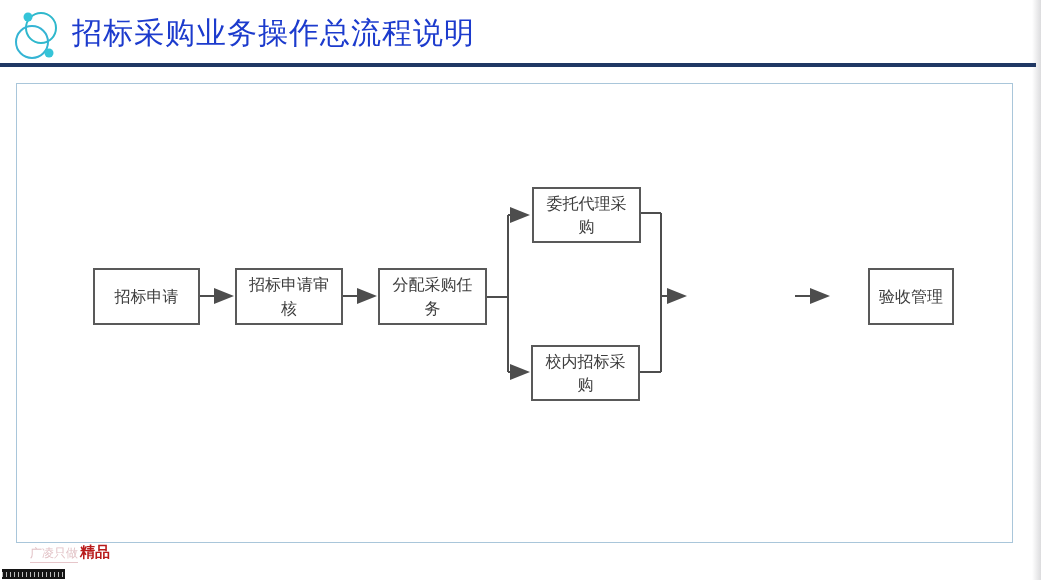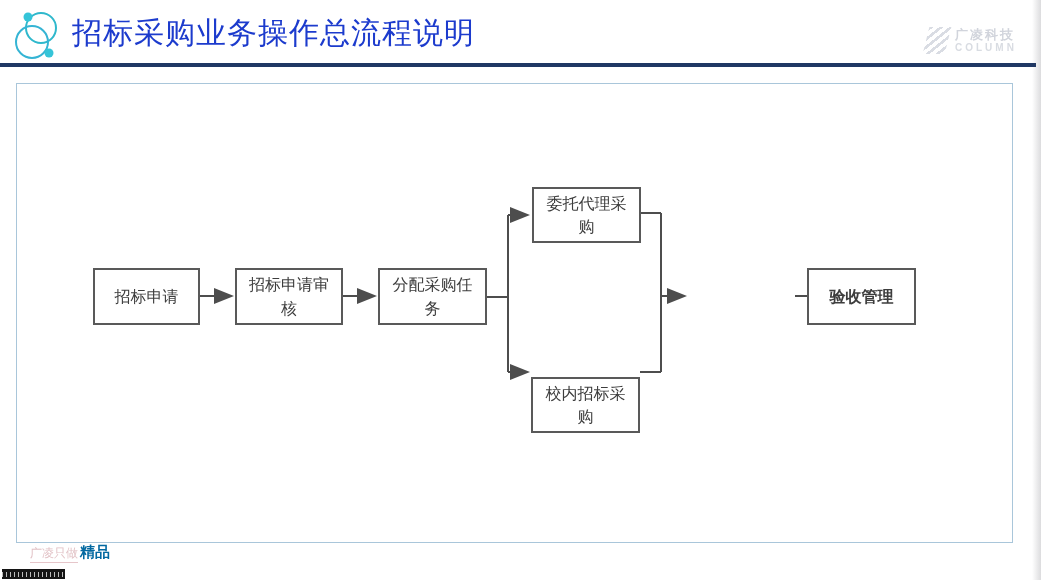--- a/index.html
+++ b/index.html
@@ -25,55 +25,48 @@
     border:1px solid #a9c6da;background:#ffffff;box-sizing:border-box;}
 
   
   .flow-node{position:absolute;box-sizing:border-box;border:2px solid #595959;background:#ffffff;
     color:#3d3d3d;font-size:16px;line-height:1.45;display:flex;align-items:center;justify-content:center;
     text-align:center;white-space:pre-line;}
   .n1{left:93px;top:268px;width:107px;height:57px;}
   .n2{left:235px;top:268px;width:108px;height:57px;}
   .n3{left:378px;top:268px;width:109px;height:57px;text-align:center;}
   .n4{left:532px;top:187px;width:109px;height:56px;}
-  .n5{left:531px;top:345px;width:109px;height:56px;margin-top:32px;}
+  .n5{left:531px;top:345px;width:109px;height:56px;}
   .n6{left:688px;top:268px;width:107px;height:57px;}
-  .n7{left:807px;top:268px;width:109px;height:57px;font-weight:bold;}
+  .n7{left:868px;top:268px;width:86px;height:57px;}
   .connectors{position:absolute;left:0;top:0;width:1041px;height:580px;pointer-events:none;}
 
   
   .footer-watermark{position:absolute;left:30px;top:543px;white-space:nowrap;}
   .wm-light{font-size:12px;color:#e2c2c6;border-bottom:1px solid #e6c6ca;padding-bottom:2px;}
-  .wm-accent{font-size:15px;font-weight:bold;color:#0369a1;margin-left:2px;}
+  .wm-accent{font-size:15px;font-weight:bold;color:#b91c1c;margin-left:2px;}
   .video-strip{position:absolute;left:2px;top:569px;width:63px;height:10px;background:#141414;
     background-image:repeating-linear-gradient(90deg,rgba(230,230,230,.8) 0 1px,transparent 1px 4px);
     background-size:100% 5px;background-position:0 3px;background-repeat:no-repeat;}
   .right-shade{position:absolute;right:0;top:0;width:9px;height:580px;
     background:linear-gradient(to right,rgba(0,0,0,0),rgba(60,60,70,.18));}
 </style>
 </head>
 <body>
 
 <div class="canvas">
 
   <div class="header">
     <svg class="brand-logo" viewBox="0 0 54 56">
       <circle cx="33" cy="22" r="15" fill="none" stroke="#2fb8cc" stroke-width="2"></circle>
       <circle cx="24" cy="36" r="16" fill="none" stroke="#35b4d4" stroke-width="2"></circle>
       <circle cx="20" cy="11" r="4.5" fill="#35c4d8"></circle>
       <circle cx="41" cy="47" r="4.5" fill="#35c4d8"></circle>
     </svg>
     <div class="slide-title">招标采购业务操作总流程说明</div>
-    <div class="corner-brand">
-      <div class="corner-brand-icon"></div>
-      <div class="corner-brand-text">
-        <span class="corner-brand-name">广凌科技</span>
-        <span class="corner-brand-sub">COLUMN</span>
-      </div>
-    </div>
   </div>
   <div class="header-rule"></div>
 
   <div class="panel"></div>
 
   <svg class="connectors" viewBox="0 0 1041 580">
     <defs>
       <marker id="arrow" viewBox="0 0 10 8" markerWidth="10" markerHeight="8" refX="8.5" refY="4" orient="auto">
         <path d="M0,0 L10,4 L0,8 z" fill="#4d4d4d"></path>
       </marker>

